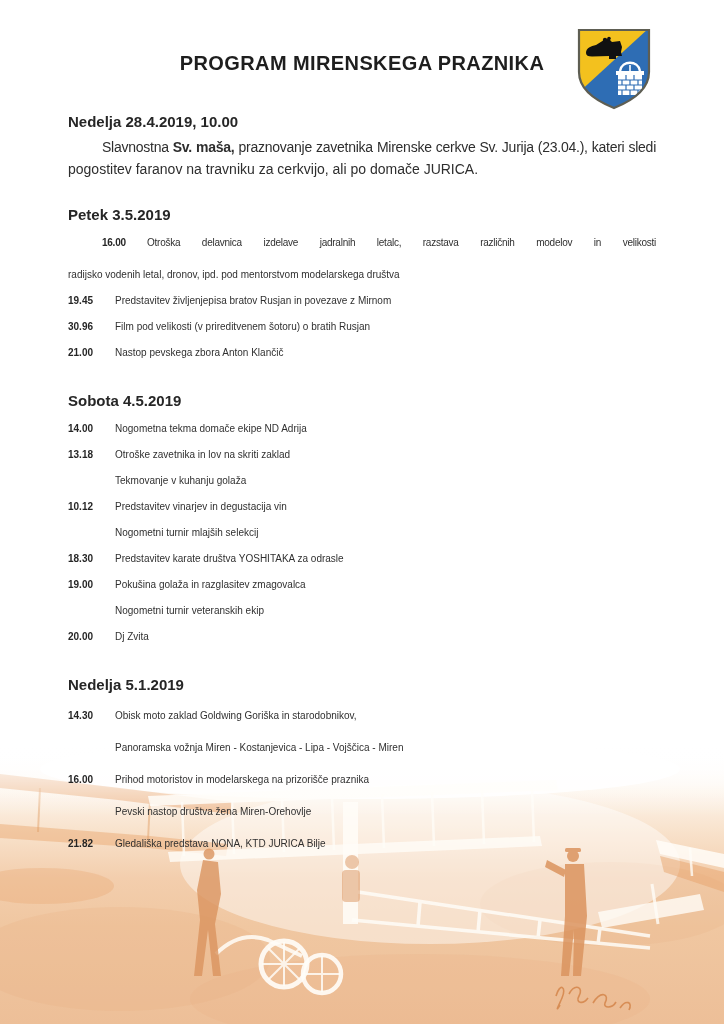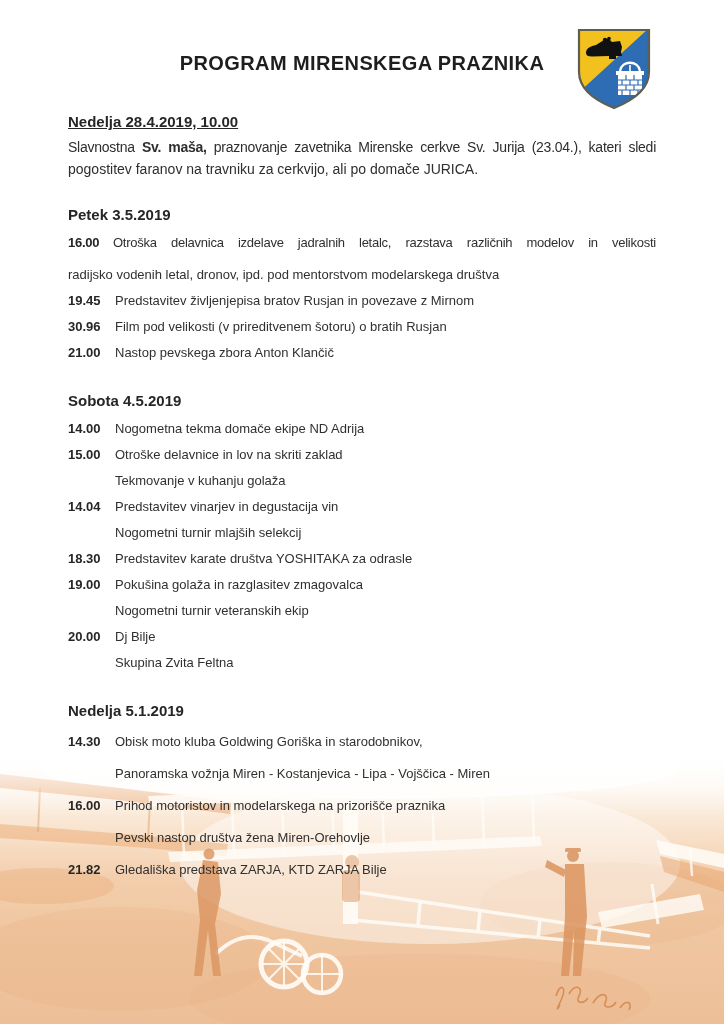--- a/index.html
+++ b/index.html
@@ -16,33 +16,34 @@
   .bg-photo{position:absolute;left:0;bottom:0;width:724px;height:280px;z-index:0;}
   
   .content{position:relative;z-index:1;padding:0 68px;}
   .doc-title{
     margin-top:52px;
     text-align:center;
     font-size:20px;font-weight:700;letter-spacing:.4px;color:#1e1e1e;
   }
   .crest{position:absolute;top:26px;right:70px;width:80px;height:88px;z-index:2;}
   .heading{font-size:15px;font-weight:700;color:#262626;}
-  .intro-heading{margin-top:38px;text-decoration:underline;}
+  .intro-heading{margin-top:38px;}
   .intro-par{margin-top:7px;font-size:14px;line-height:21.5px;}
   .intro-par .b{font-weight:700;}
   .justify{
     text-align:justify;
     -moz-text-align-last:justify;
     text-align-last:justify;
     letter-spacing:-0.25px;
     word-spacing:-1px;
+    margin-left:34px;
   }
   .section{margin-top:26px;}
   .section-heading{margin-bottom:7px;}
-  .line{font-size:13px;line-height:26px;color:#303030;}
+  .line{font-size:10px;line-height:26px;color:#303030;}
   .line.justify{margin-bottom:6px;}
   .line.indent{padding-left:47px;}
   .time{display:inline-block;min-width:47px;font-weight:700;color:#262626;}
   .justify .time{min-width:45px;}
   .spacious .line{line-height:32px;}
 </style>
 </head>
 <body>
 
 <div class="page">
@@ -206,37 +207,36 @@
             <div class="line"><span class="txt">radijsko vodenih letal, dronov, ipd. pod mentorstvom modelarskega društva</span></div>
             <div class="line"><span class="time">19.45</span><span class="txt">Predstavitev življenjepisa bratov Rusjan in povezave z Mirnom</span></div>
             <div class="line"><span class="time">30.96</span><span class="txt">Film pod velikosti (v prireditvenem šotoru) o bratih Rusjan</span></div>
             <div class="line"><span class="time">21.00</span><span class="txt">Nastop pevskega zbora Anton Klančič</span></div>
           </div>
   </div>
         <div class="section">
     <div class="heading section-heading">Sobota 4.5.2019</div>
     <div>
             <div class="line"><span class="time">14.00</span><span class="txt">Nogometna tekma domače ekipe ND Adrija</span></div>
-            <div class="line"><span class="time">15.00</span><span class="txt">Otroške delavnice in lov na skriti zaklad</span></div>
+            <div class="line"><span class="time">13.18</span><span class="txt">Otroške zavetnika in lov na skriti zaklad</span></div>
             <div class="line indent"><span class="txt">Tekmovanje v kuhanju golaža</span></div>
-            <div class="line"><span class="time">14.04</span><span class="txt">Predstavitev vinarjev in degustacija vin</span></div>
+            <div class="line"><span class="time">10.12</span><span class="txt">Predstavitev vinarjev in degustacija vin</span></div>
             <div class="line indent"><span class="txt">Nogometni turnir mlajših selekcij</span></div>
             <div class="line"><span class="time">18.30</span><span class="txt">Predstavitev karate društva YOSHITAKA za odrasle</span></div>
             <div class="line"><span class="time">19.00</span><span class="txt">Pokušina golaža in razglasitev zmagovalca</span></div>
             <div class="line indent"><span class="txt">Nogometni turnir veteranskih ekip</span></div>
-            <div class="line"><span class="time">20.00</span><span class="txt">Dj Bilje</span></div>
-            <div class="line indent"><span class="txt">Skupina Zvita Feltna</span></div>
+            <div class="line"><span class="time">20.00</span><span class="txt">Dj Zvita</span></div>
           </div>
   </div>
         <div class="section spacious">
     <div class="heading section-heading">Nedelja 5.1.2019</div>
     <div>
-            <div class="line"><span class="time">14.30</span><span class="txt">Obisk moto kluba Goldwing Goriška in starodobnikov,</span></div>
+            <div class="line"><span class="time">14.30</span><span class="txt">Obisk moto zaklad Goldwing Goriška in starodobnikov,</span></div>
             <div class="line indent"><span class="txt">Panoramska vožnja Miren - Kostanjevica - Lipa - Vojščica - Miren</span></div>
             <div class="line"><span class="time">16.00</span><span class="txt">Prihod motoristov in modelarskega na prizorišče praznika</span></div>
             <div class="line indent"><span class="txt">Pevski nastop društva žena Miren-Orehovlje</span></div>
-            <div class="line"><span class="time">21.82</span><span class="txt">Gledališka predstava ZARJA, KTD ZARJA Bilje</span></div>
+            <div class="line"><span class="time">21.82</span><span class="txt">Gledališka predstava NONA, KTD JURICA Bilje</span></div>
           </div>
   </div>
       </div>
 
   </div>
 </div>
 
 </body></html>

